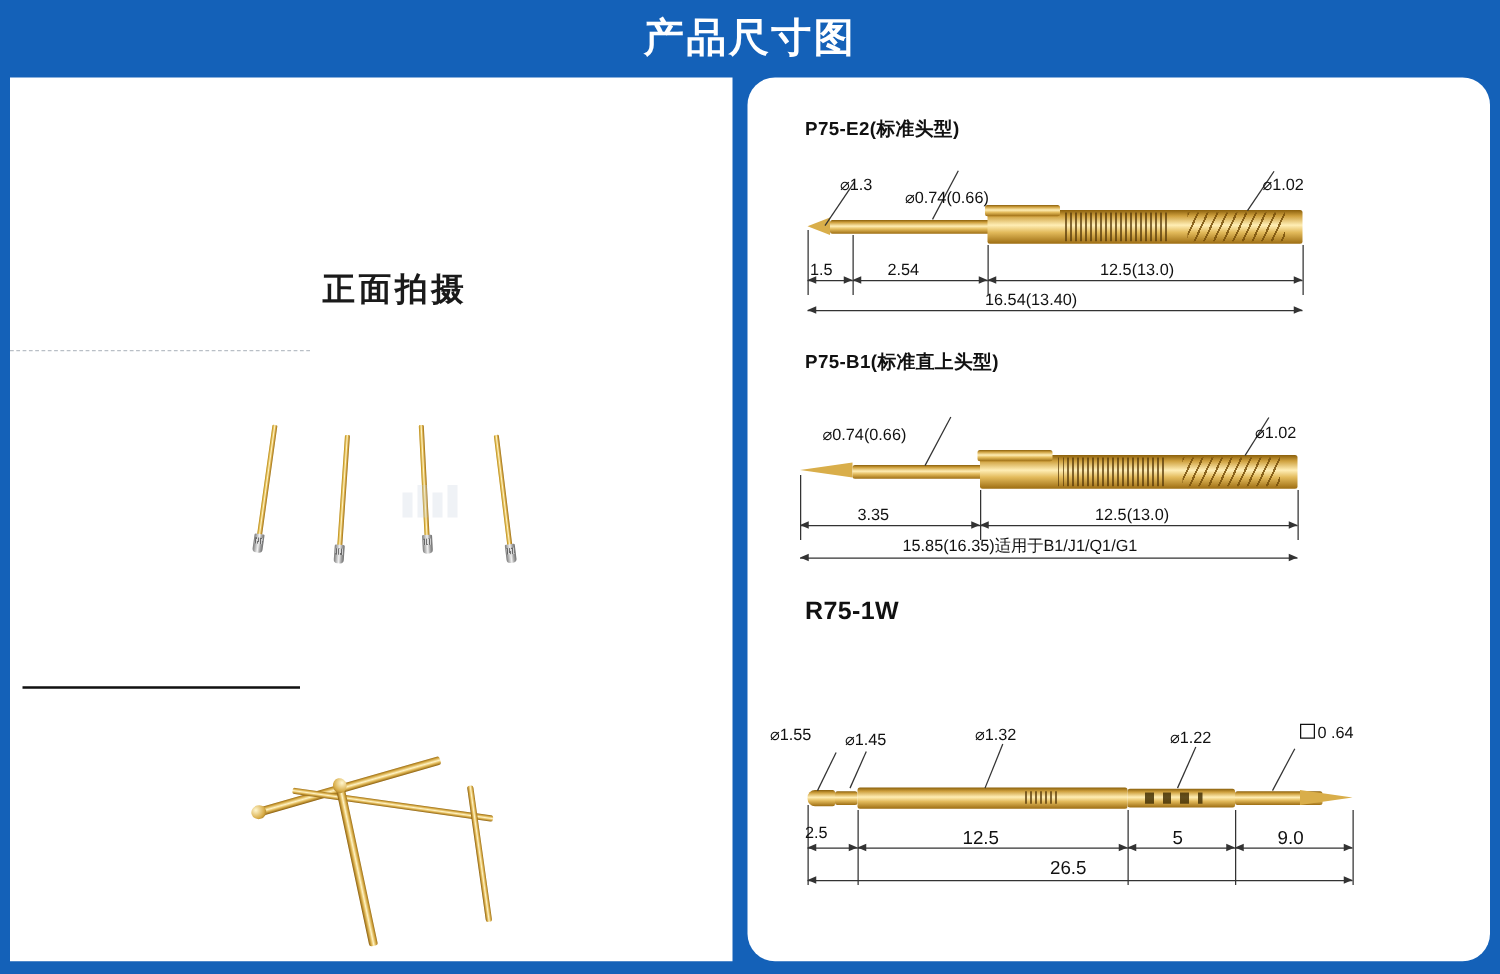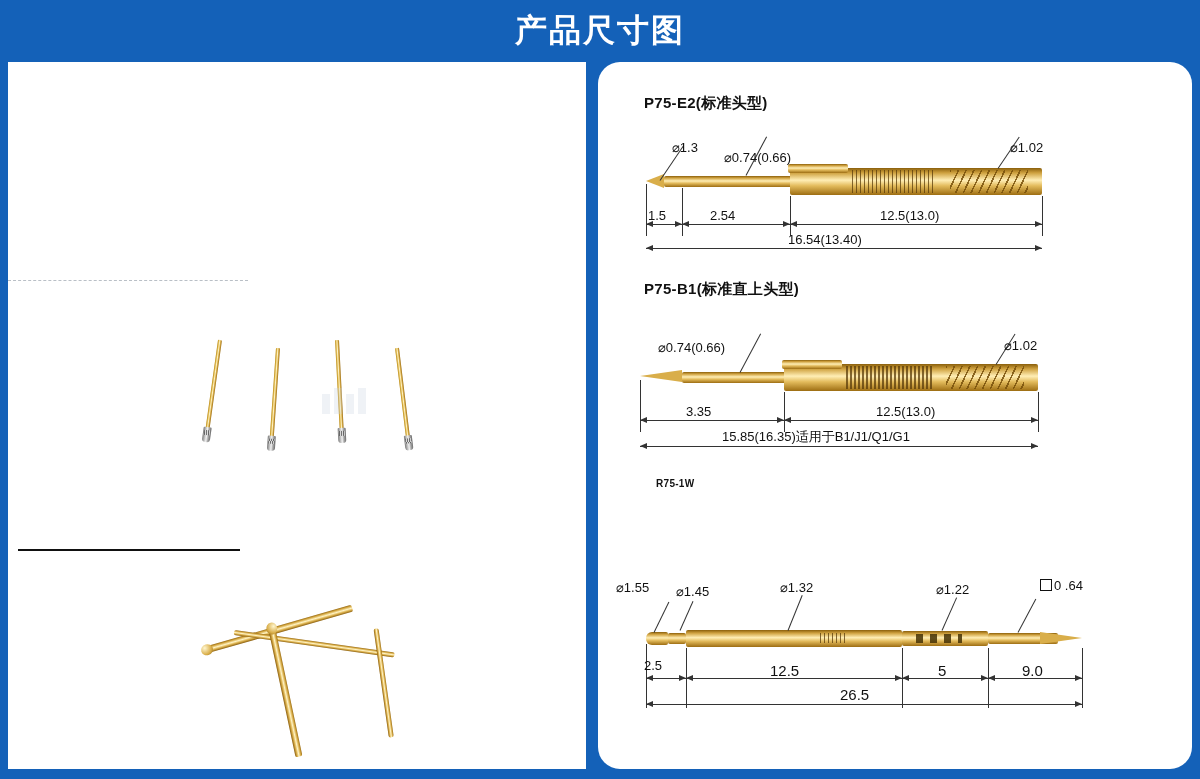--- a/index.html
+++ b/index.html
@@ -300,20 +300,21 @@
   <div class="headers">
     <div class="hdr">产品尺寸图</div>
   </div>
 
   <div class="panels">
 
     <div class="panel panel-left">
 
 
       <div class="divider-dashed"></div>
+      <div class="label-front">正面拍摄</div>
 
       <div class="probes-front">
         <div class="probe-f" style="left:28px; top:8px; transform:rotate(8deg);">
           <div class="shaft"></div>
             <div class="tip"></div>
         </div>
         <div class="probe-f" style="left:86px; top:16px; transform:rotate(4deg);">
           <div class="shaft"></div>
             <div class="tip"></div>
         </div>
@@ -407,21 +408,21 @@
         <div class="dim-line" style="left:42px; top:140px; width:144px;"></div>
         <div class="dim-line" style="left:186px; top:140px; width:254px;"></div>
         <div class="dim-line" style="left:42px; top:166px; width:398px;"></div>
 
         <div class="dim-txt" style="left:88px; top:124px;">3.35</div>
         <div class="dim-txt" style="left:278px; top:124px;">12.5(13.0)</div>
         <div class="dim-txt" style="left:124px; top:148px;">15.85(16.35)适用于B1/J1/Q1/G1</div>
       </div>
 
       <div class="dwg" style="left:0; top:410px; width:100%; height:250px;">
-        <div class="dwg-title" style="position:absolute; left:46px; top:6px; font-size:10px;margin-left:12px;">R75-1W</div>
+        <div class="dwg-title" style="position:absolute; left:46px; top:6px; font-size:20px;">R75-1W</div>
 
         <div class="g-body" style="left:48px; top:160px; width:22px; height:13px; border-radius:6px 2px 2px 6px;"></div>
         <div class="g-body" style="left:70px; top:161px; width:18px; height:11px;"></div>
         <div class="g-body" style="left:88px; top:158px; width:216px; height:17px;"></div>
         <div class="knurl" style="left:222px; top:161px; width:26px; height:10px;"></div>
         <div class="g-body" style="left:304px; top:159px; width:86px; height:15px;"></div>
         <div class="knurl" style="left:318px; top:162px; width:46px; height:9px; background:repeating-linear-gradient(90deg, rgba(70,50,5,.85) 0 7px, rgba(255,240,190,0) 7px 14px);"></div>
         <div class="g-body" style="left:390px; top:161px; width:70px; height:11px;"></div>
         <div class="g-tip-cone right" style="left:442px; top:160px; border-left-width:42px; border-top-width:6px; border-bottom-width:6px;"></div>
 

